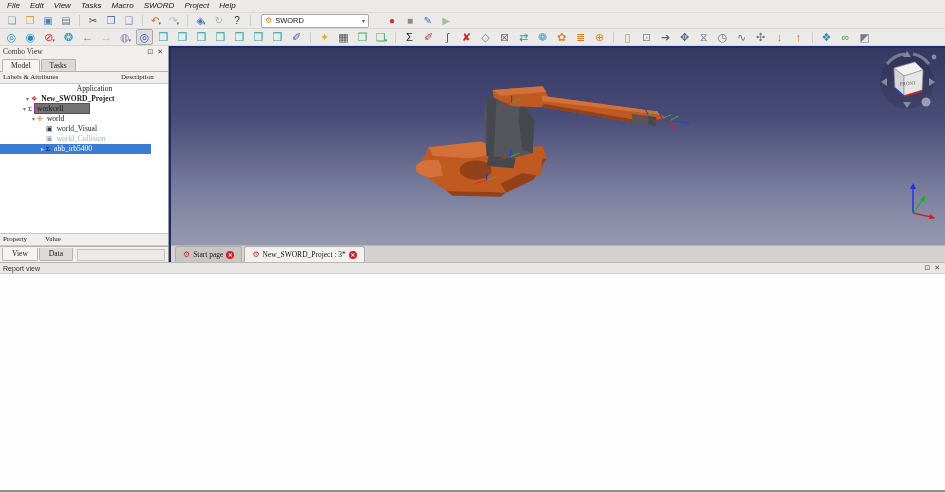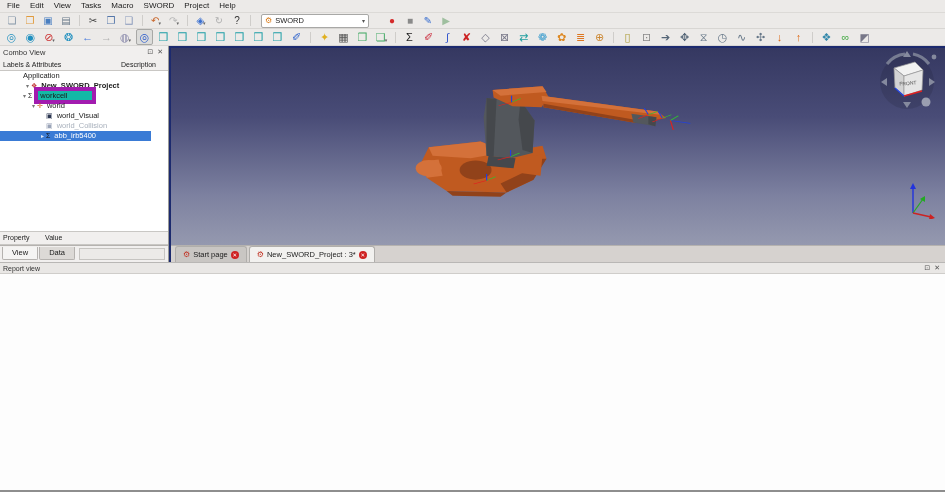--- a/index.html
+++ b/index.html
@@ -5,57 +5,57 @@
   html,body{margin:0;padding:0;}
   body{
     width:945px;height:492px;overflow:hidden;background:#ececea;
     font-family:"Liberation Sans","DejaVu Sans",sans-serif;font-size:8px;color:#1a1a1a;
     display:flex;flex-direction:column;
     --c-orange:#c05a20;--c-orange-l:#d4713a;--c-orange-d:#91421a;
     --c-gray:#53575c;--c-gray-d:#45484c;
   }
   
   .menubar{height:12px;display:flex;align-items:center;background:#eceae8;border-bottom:1px solid #dcdad7;padding-left:2px;}
-  .mi{padding:0 5px;line-height:12px;cursor:default;}
+  .mi{padding:0 5px;line-height:12px;cursor:default;font-style:italic;}
   
   .tbar{display:flex;align-items:center;background:#eceae8;border-bottom:1px solid #d8d6d3;}
   .tbar1{height:15px;padding-left:3px;}
   .tbar2{height:16px;padding-left:2px;}
   .ticn{position:relative;width:14px;height:13px;margin:0 1px;display:inline-flex;align-items:center;justify-content:center;
         font-size:10px;line-height:13px;border:1px solid transparent;border-radius:2px;}
   .tbar2 .ticn{width:15px;height:14px;font-size:11px;}
   .ticn.pressed{background:#dcdcda;border-color:#a8a8a6;}
   .dd{font-size:5px;color:#666;margin-left:-1px;align-self:flex-end;line-height:8px;}
   .tsep{width:1px;height:11px;background:#cfcdca;margin:0 4px;}
   .tgap{width:8px;}
   .wbsel{display:flex;align-items:center;width:100px;height:12px;background:#fff;border:1px solid #a8a8a6;border-radius:2px;
          margin:0 6px;padding:0 3px;font-size:7.5px;}
   .wbsel .gear{color:#d97c1a;font-size:8px;margin-right:3px;}
   .wbsel .arrow{margin-left:auto;font-size:6px;color:#555;}
   .macrobtn{width:14px;height:13px;margin:0 1px;display:inline-flex;align-items:center;justify-content:center;font-size:10px;border:1px solid transparent;border-radius:2px;}
   
-  .main{flex:1;display:flex;min-height:0;}
+  .main{flex:1;display:flex;min-height:0;font-family:Liberation Serif, serif;}
   
   .combo{width:168px;min-width:168px;background:#f1efee;border-right:1px solid #9a9a98;display:flex;flex-direction:column;}
   .combo-title{height:13px;display:flex;align-items:center;padding:0 3px;font-size:7.5px;color:#333;}
   .combo-title .sp{flex:1;}
   .wicn{font-size:7px;color:#555;padding:0 2px;cursor:default;}
   .ctabs{height:15px;display:flex;align-items:flex-end;padding-left:2px;border-bottom:1px solid #b5b2af;}
   .ctab{padding:1px 8px;font-size:7.5px;border:1px solid #b5b2af;border-bottom:none;background:#dcd9d6;border-radius:2px 2px 0 0;margin-right:1px;}
   .ctab.active{background:#f5f4f3;position:relative;top:1px;padding-bottom:2px;}
   .theader{height:12px;display:flex;align-items:center;background:#f1efee;border-bottom:1px solid #c9c7c4;font-size:7px;color:#222;}
   .theader .h1{width:118px;padding-left:3px;}
   .theader .h2{flex:1;}
   .treebody{height:167px;background:#fff;overflow:hidden;border-bottom:1px solid #c9c7c4;}
   .trow{display:flex;align-items:center;height:10px;font-size:7.5px;white-space:nowrap;}
   .texp{width:7px;font-size:6px;color:#777;text-align:center;flex:none;}
   .ticon{font-size:7px;margin-right:2px;flex:none;}
   .tlabel{padding:0 2px;}
   .tlabel.bold{font-weight:bold;}
-  .tlabel.boxed{border:4px solid #a21caf;background:#14b8a6;min-width:50px;}
+  .tlabel.boxed{border:1px solid #a21caf;background:#737373;min-width:50px;}
   .trow.dim .tlabel{color:#a8b0bc;}
   .trow.sel{background:#3a7bd5;width:112px;color:#fff;}
   .trow.sel .texp{color:#dce8f8;}
   
   .propheader{height:12px;display:flex;align-items:center;background:#f1efee;border-bottom:1px solid #c9c7c4;font-size:7px;}
   .propheader .h1{width:42px;padding-left:3px;}
   .propbody{background:#fff;flex:1;overflow:hidden;display:flex;flex-direction:column;}
   .propfill{flex:1;background:#fff;}
   .btabs{height:16px;display:flex;align-items:flex-start;background:#f1efee;border-top:1px solid #b5b2af;padding:1px 2px 0 2px;}
   .btab{padding:1px 9px 2px 9px;font-size:7.5px;border:1px solid #b5b2af;border-top:none;background:#dcd9d6;border-radius:0 0 2px 2px;margin-right:1px;}
@@ -302,26 +302,30 @@
 
 <div class="main">
 
   <div class="combo">
     <div class="combo-title">
       <span>Combo View</span>
       <span class="sp"></span>
       <span class="wicn">⊡</span>
       <span class="wicn">✕</span>
     </div>
+    <div class="ctabs" id="combo-tabs">
+        <span class="ctab active">Model</span>
+        <span class="ctab">Tasks</span>
+      </div>
     <div class="theader">
       <span class="h1">Labels &amp; Attributes</span>
       <span class="h2">Description</span>
     </div>
     <div class="treebody" id="tree-body">
-        <div class="trow" style="padding-left: 14px;">
+        <div class="trow" style="padding-left: 14px; justify-content: center;">
           <span class="texp"></span>
           <span class="tlabel">Application</span>
         </div>
         <div class="trow" style="padding-left: 24px;">
           <span class="texp">▾</span>
           <span class="ticon" style="color: rgb(194, 58, 58);">❖</span>
           <span class="tlabel bold">New_SWORD_Project</span>
         </div>
         <div class="trow" style="padding-left: 21px;">
           <span class="texp">▾</span>

